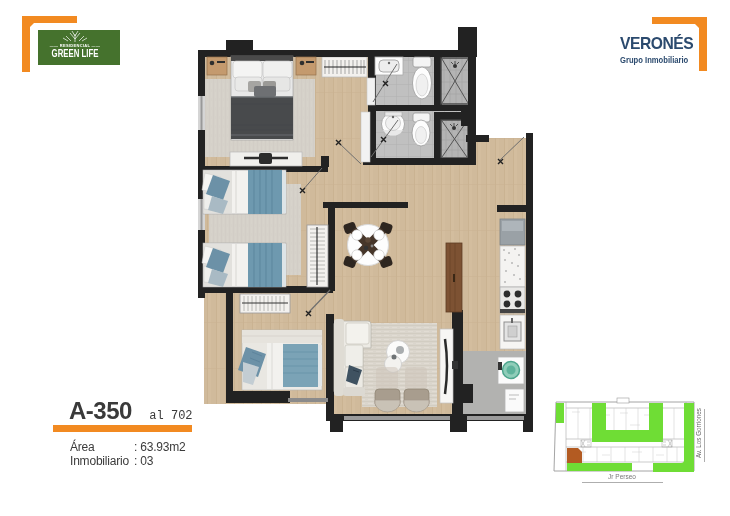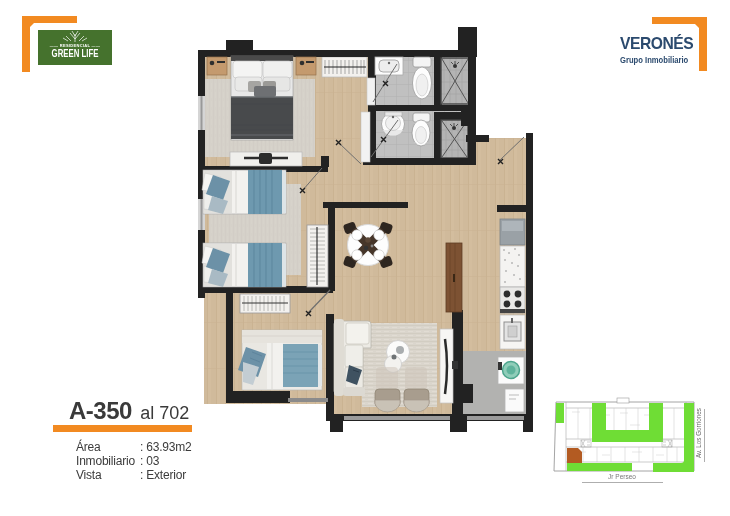--- a/index.html
+++ b/index.html
@@ -8,21 +8,21 @@
   .abs{position:absolute;}
 </style>
 </head>
 <body>
 <div id="page">
 
 <svg class="abs" style="left:22px;top:16px" width="56" height="56" viewBox="0 0 56 56">
   <path d="M0,0 H55 V7 H12 L8,11 V56 H0 Z" fill="#f28a21"></path>
 </svg>
 
-<div class="abs" style="left:38px;top:30px;width:74px;height:35px;background:#45722d;color:#fff;text-align:center;">
+<div class="abs" style="left:38px;top:30px;width:82px;height:35px;background:#45722d;color:#fff;text-align:center;">
 
   <svg class="abs" style="left:23px;top:1px" width="28" height="11" viewBox="0 0 28 11">
     <g stroke="#fff" stroke-width="0.7" fill="none">
       <path d="M14,11 V3 M14,8 L9,2 M14,8 L19,2 M10,10 L5,5 M18,10 L23,5 M14,5 L11,0 M14,5 L17,0 M7,10 L2,7 M21,10 L26,7"></path>
     </g>
   </svg>
 
   <div class="abs" style="left:0;top:13px;width:74px;font-size:4px;font-weight:bold;letter-spacing:0.3px;">—— RESIDENCIAL ——</div>
 
   <div class="abs" style="left:0;top:17.5px;width:74px;font-size:10px;font-weight:bold;transform:scaleX(0.78);transform-origin:center top;">GREEN LIFE</div>
@@ -448,24 +448,23 @@
   </g>
 
   <g>
     <text x="701" y="458" font-size="6.3" fill="#666" font-family="Liberation Sans, sans-serif" transform="rotate(-90 701 458)">Av. Los Gorriones</text>
     <path d="M704.5,409 V462" stroke="#999" stroke-width="0.8"></path>
   </g>
 </svg>
 
 <div class="abs" style="left:69px;top:397px;color:#3a3a3a;white-space:nowrap;">
   <span style="font-size:24px;font-weight:bold;letter-spacing:-0.5px;">A-350</span>
-  <span style="font-size:18px;margin-left:4px;">al 702</span>
+  <span style="font-size:12px;margin-left:13px;font-family:Liberation Mono, monospace;">al 702</span>
 </div>
 
 <div class="abs" style="left:53px;top:425px;width:139px;height:7px;background:#f28a21;"></div>
 
-<div class="abs" style="left:76px;top:440px;font-size:12px;color:#3b3b3b;line-height:14px;letter-spacing:-0.2px;">
+<div class="abs" style="left:70px;top:440px;font-size:12px;color:#3b3b3b;line-height:14px;letter-spacing:-0.2px;">
   <div><span style="display:inline-block;width:64px;">Área</span>: 63.93m2</div>
   <div><span style="display:inline-block;width:64px;">Inmobiliario</span>: 03</div>
-  <div><span style="display:inline-block;width:64px;">Vista</span>: Exterior</div>
 </div>
 
 </div>
 
 </body></html>

